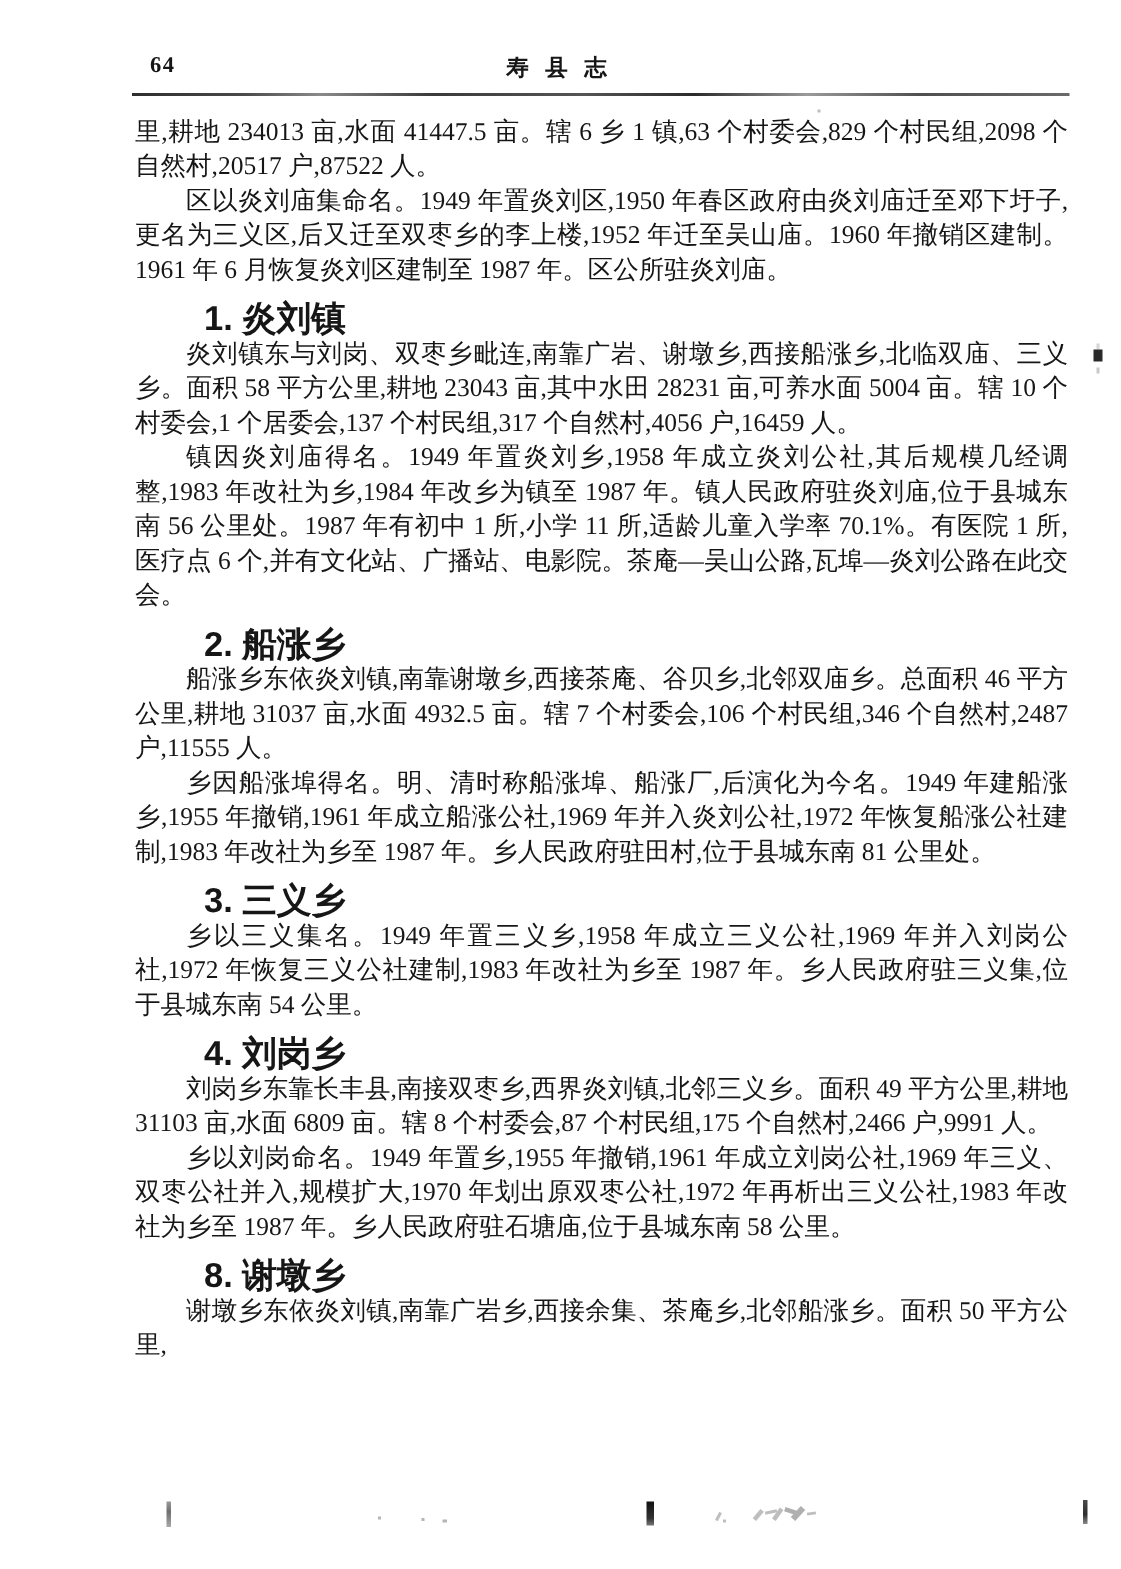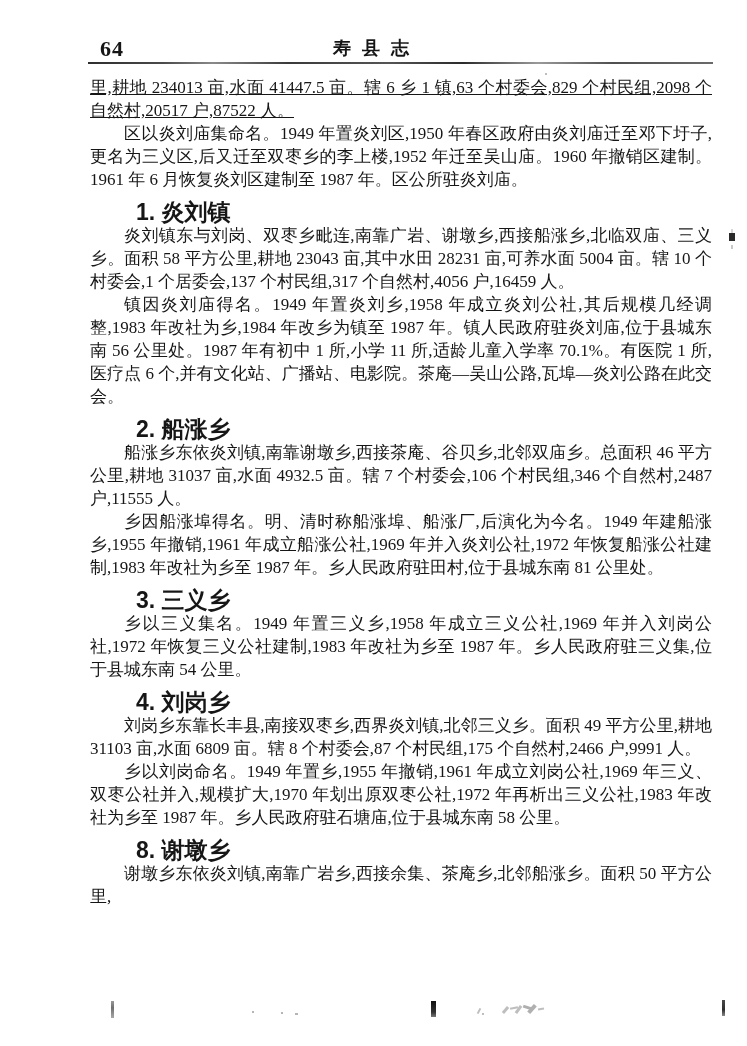--- a/index.html
+++ b/index.html
@@ -21,31 +21,31 @@
     position: absolute;
     top: 36px;
     left: 90px;
     right: 35px;
     height: 26px;
   }
   .page-number {
     position: absolute;
     left: 10px;
     top: 0;
-    font-size: 22px;
+    font-size: 15px;
     font-weight: bold;
     letter-spacing: 1px;
   }
   .book-title {
     position: absolute;
     left: 0;
     right: 60px;
     top: 0;
     text-align: center;
-    font-size: 18px;
+    font-size: 15px;
     font-weight: bold;
     letter-spacing: 11px;
     text-indent: 11px;
     font-family: Liberation Mono, monospace;
   }
   .header-rule {
     position: absolute;
     top: 62px;
     left: 88px;
     width: 625px;
@@ -64,21 +64,20 @@
     line-height: 23px;
     text-align: justify;
     text-justify: inter-ideograph;
   }
   .para {
     margin: 0;
     text-indent: 2em;
   }
   .para.no-indent {
     text-indent: 0;
-    text-decoration: underline;
   }
   .section-heading {
     margin: 10px 0 0 0;
     text-indent: 2em;
     font-family: "Liberation Sans", "DejaVu Sans", sans-serif;
     font-weight: bold;
     font-size: 23px;
     line-height: 23px;
   }
   

